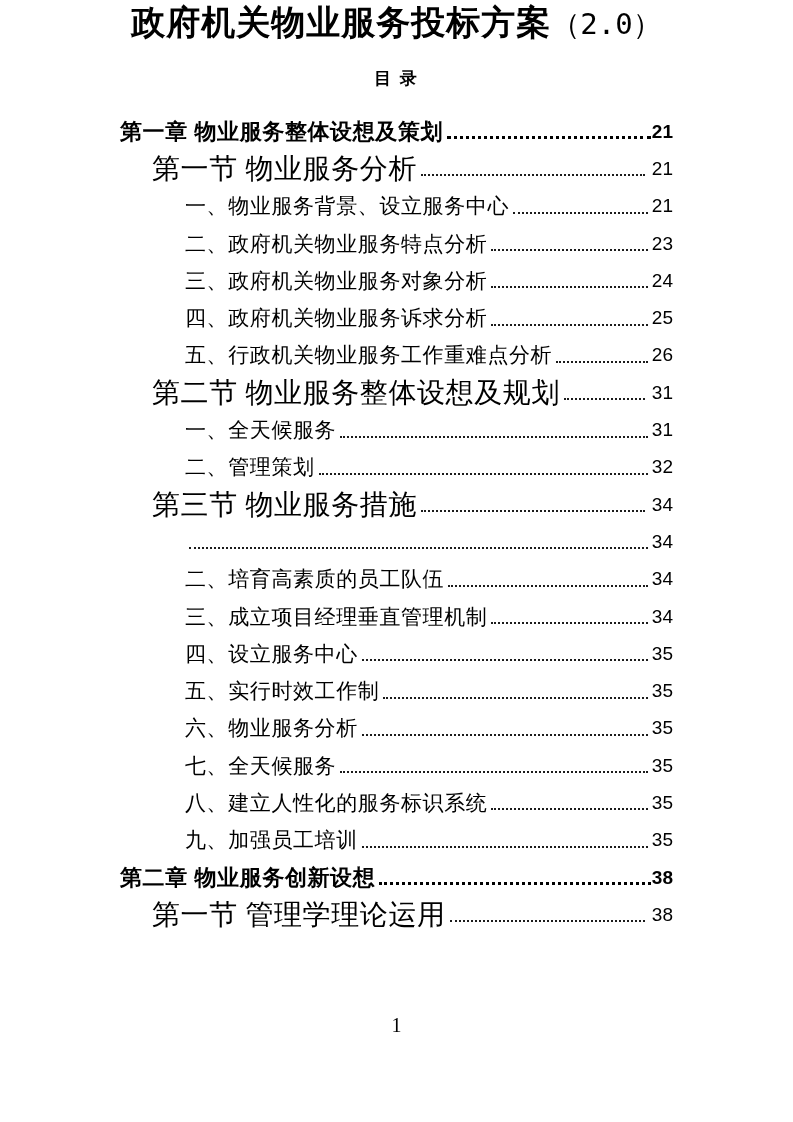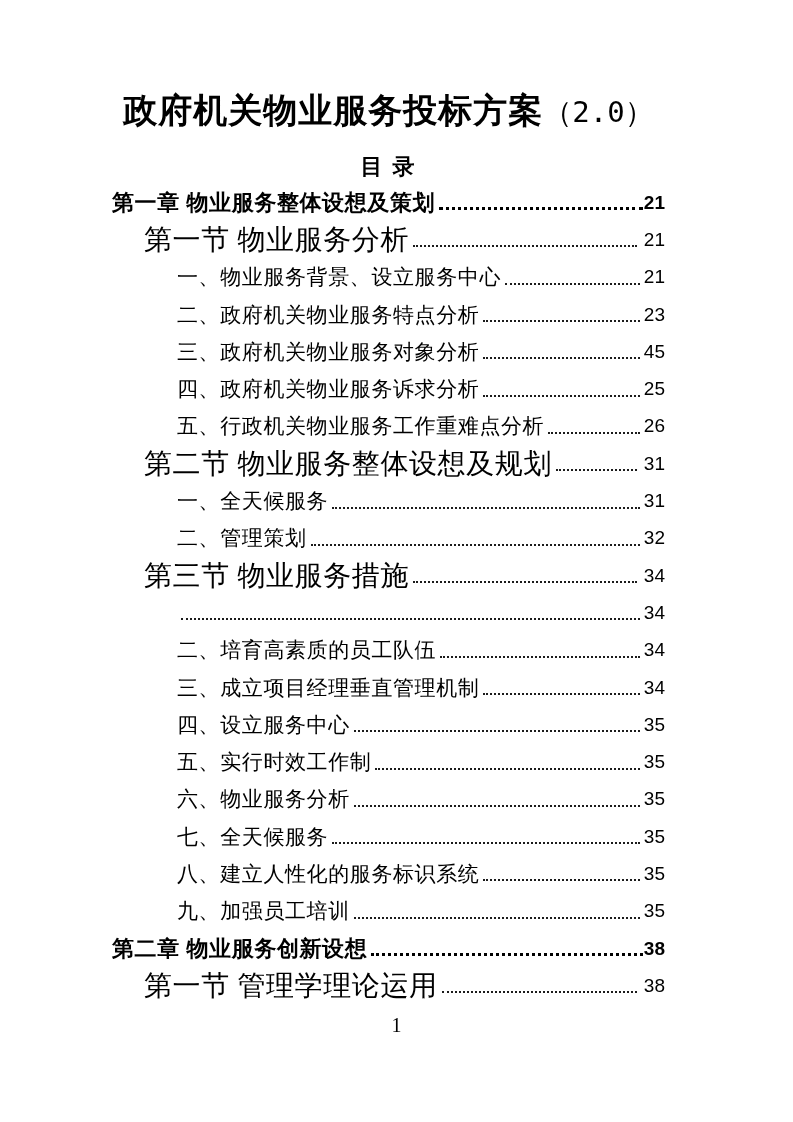--- a/index.html
+++ b/index.html
@@ -7,24 +7,23 @@
   body {
     width: 793px;
     height: 1122px;
     position: relative;
     font-family: "Liberation Serif", "DejaVu Serif", serif;
     color: #000000;
     overflow: hidden;
   }
   .page-content {
     position: absolute;
-    left: 112px;
+    left: 120px;
     top: 0;
     width: 553px;
-    padding-top: 88px;
   }
   .doc-title {
     text-align: center;
     line-height: 44px;
     white-space: nowrap;
   }
   .doc-title .title-main {
     font-family: "Liberation Sans", "DejaVu Sans", sans-serif;
     font-weight: bold;
     font-size: 34px;
@@ -33,26 +32,26 @@
   .doc-title .title-suffix {
     font-family: "DejaVu Sans Mono", "Liberation Serif", serif;
     font-weight: normal;
     font-size: 29px;
   }
   .toc-heading {
     margin-top: 14px;
     text-align: center;
     font-family: "Liberation Sans", "DejaVu Sans", sans-serif;
     font-weight: bold;
-    font-size: 22px;
+    font-size: 17px;
     line-height: 28px;
     letter-spacing: 2px;
   }
   .toc-list {
-    margin-top: 3px;
+    margin-top: 20px;
   }
   .toc-row {
     display: flex;
     align-items: center;
     height: 37.3px;
     width: 100%;
   }
   .toc-label {
     white-space: nowrap;
     font-size: 21px;
@@ -119,21 +118,21 @@
     <span class="toc-page">21</span>
   </div>
       <div class="toc-row item">
     <span class="toc-label">二、政府机关物业服务特点分析</span>
     <span class="toc-dots"></span>
     <span class="toc-page">23</span>
   </div>
       <div class="toc-row item">
     <span class="toc-label">三、政府机关物业服务对象分析</span>
     <span class="toc-dots"></span>
-    <span class="toc-page">45</span>
+    <span class="toc-page">24</span>
   </div>
       <div class="toc-row item">
     <span class="toc-label">四、政府机关物业服务诉求分析</span>
     <span class="toc-dots"></span>
     <span class="toc-page">25</span>
   </div>
       <div class="toc-row item">
     <span class="toc-label">五、行政机关物业服务工作重难点分析</span>
     <span class="toc-dots"></span>
     <span class="toc-page">26</span>

